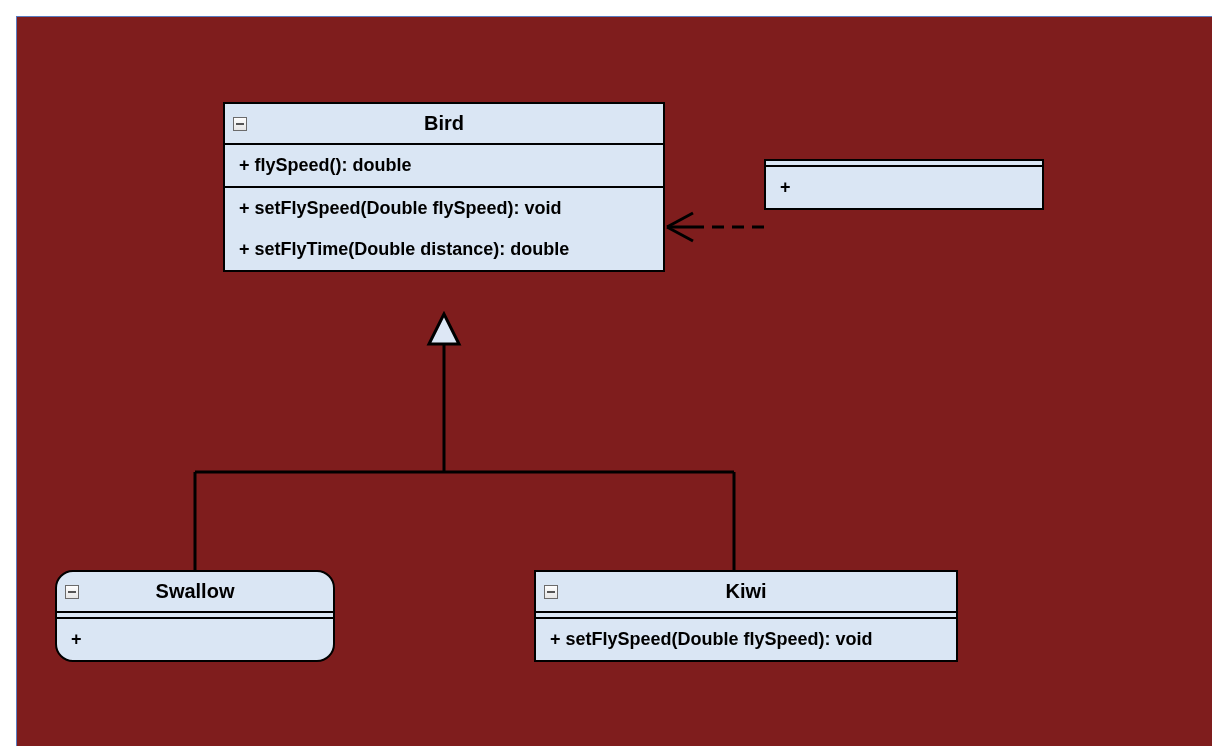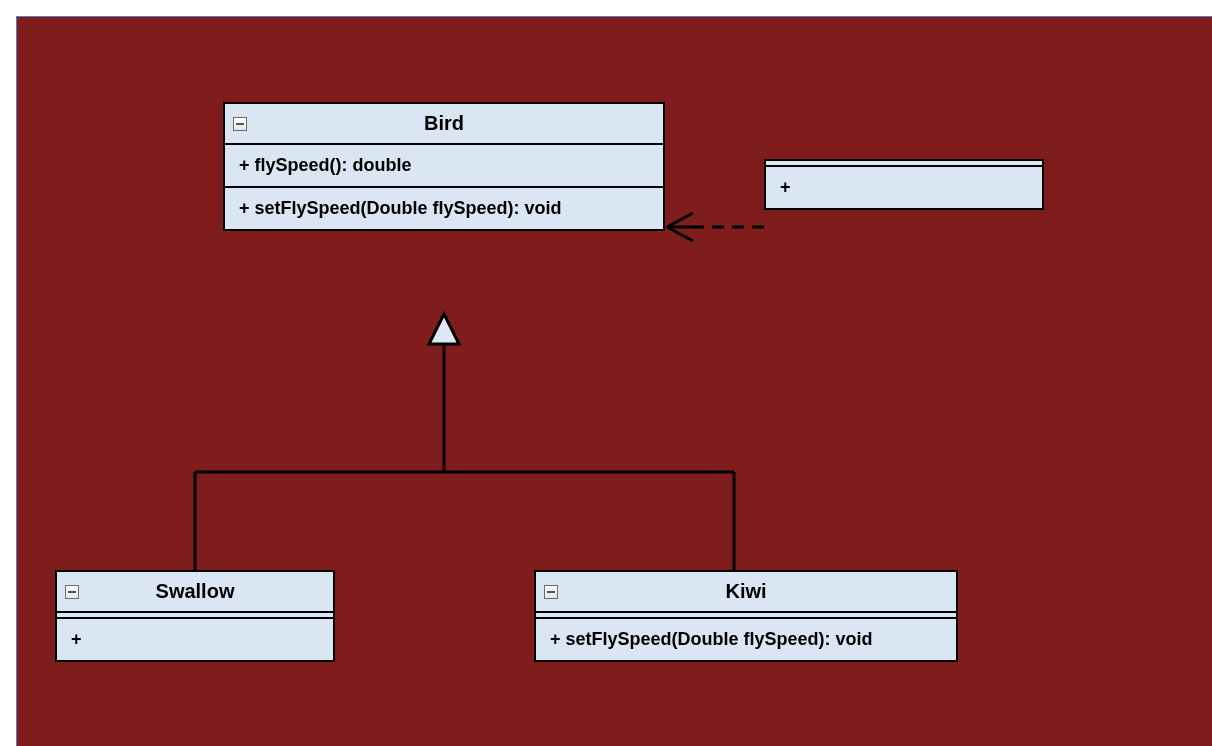--- a/index.html
+++ b/index.html
@@ -83,31 +83,32 @@
   <div class="uml-class" style="left:206px; top:85px; width:442px;">
     <div class="header">
       <span class="collapse-icon"></span>
       <span>Bird</span>
     </div>
     <div class="attr-section">
       <div class="row">+ flySpeed(): double</div>
     </div>
     <div>
       <div class="row">+ setFlySpeed(Double flySpeed): void</div>
+      <div class="row">+ setFlyTime(Double distance): double</div>
     </div>
   </div>
 
   <div class="uml-class" style="left:747px; top:142px; width:280px;">
     <div class="thin-sep"></div>
     <div>
       <div class="row">+</div>
     </div>
   </div>
 
-  <div class="uml-class" style="left:38px; top:553px; width:280px;">
+  <div class="uml-class" style="left:38px; top:553px; width:280px;border-radius:18px;">
     <div class="header">
       <span class="collapse-icon"></span>
       <span>Swallow</span>
     </div>
     <div class="thin-sep"></div>
     <div>
       <div class="row">+</div>
     </div>
   </div>
 

